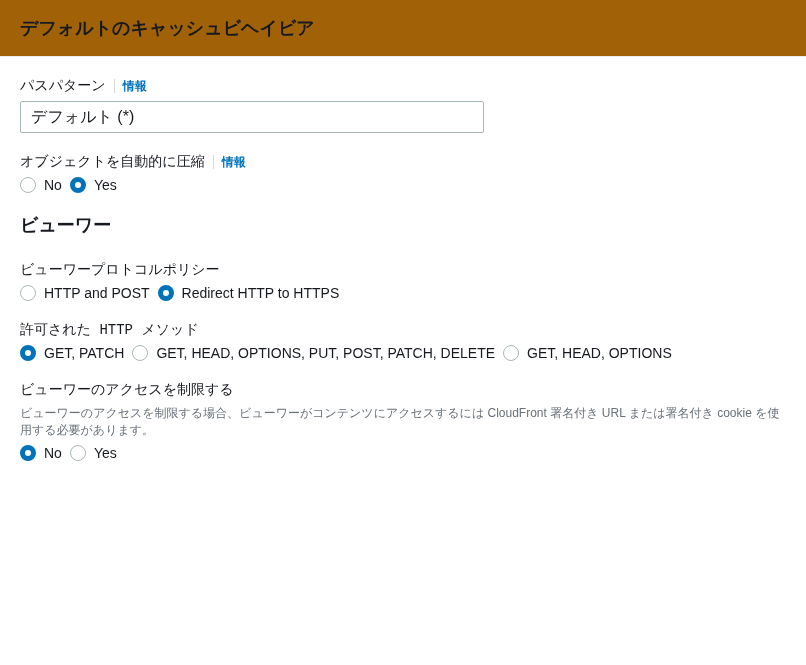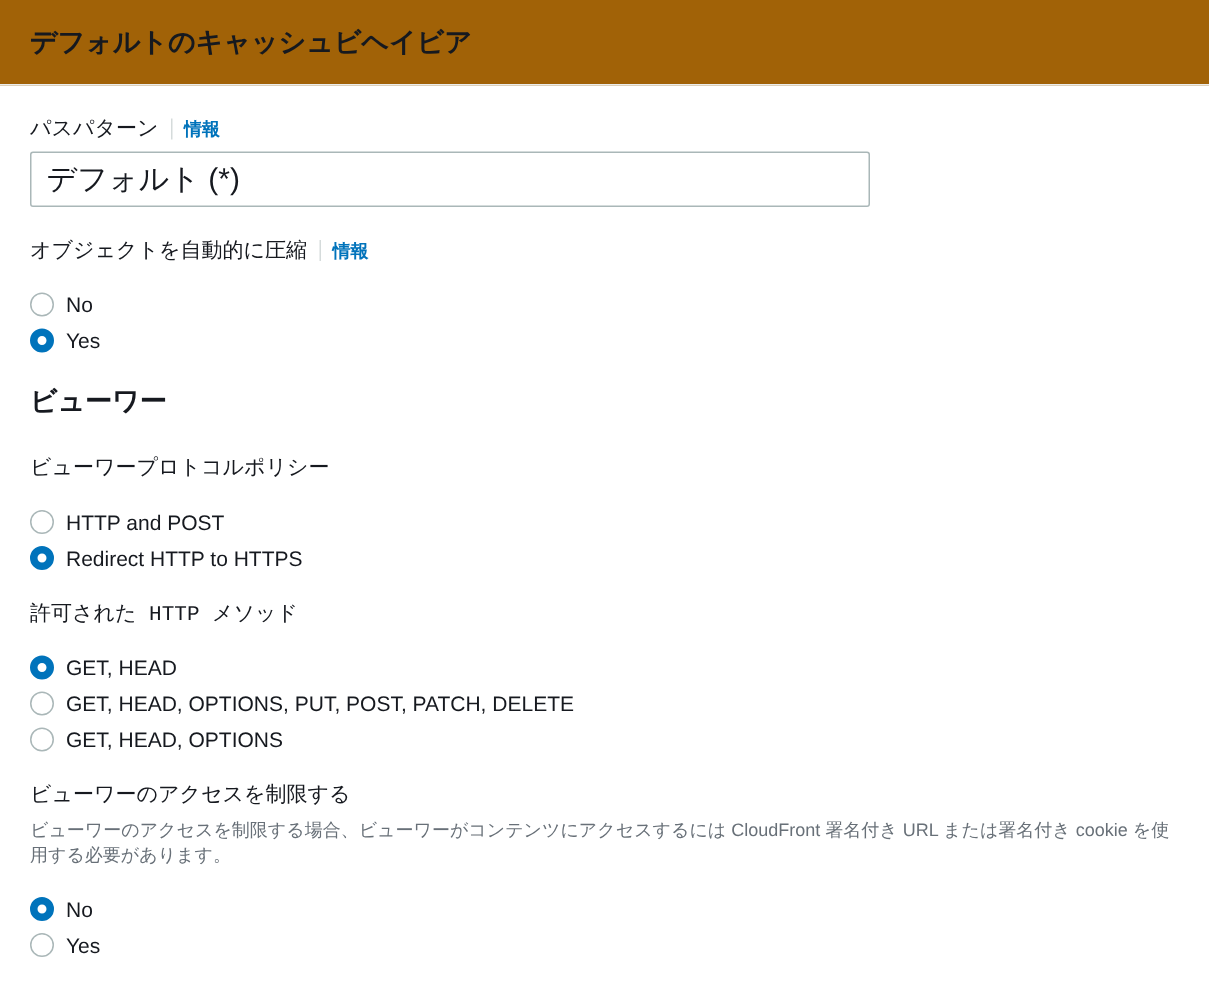--- a/index.html
+++ b/index.html
@@ -43,33 +43,33 @@
       height: 14px;
       background: #d5dbdb;
     }
     .info-link {
       color: #0073bb;
       font-size: 12px;
       font-weight: 700;
       cursor: pointer;
     }
     .text-input {
-      width: 560px;
+      width: 464px;
       padding: 6px 10px;
       border: 1px solid #aab7b8;
       border-radius: 2px;
-      font-size: 20px;
+      font-size: 16px;
       color: #16191f;
       background: #ffffff;
     }
     .radio-group {
       display: flex;
-      flex-direction: column;
+      flex-direction: row;
       gap: 8px;
-      margin-top: 19px;
+      margin-top: 6px;
     }
     .radio-item {
       display: flex;
       align-items: center;
       gap: 8px;
       cursor: pointer;
     }
     .radio {
       width: 16px;
       height: 16px;
@@ -155,21 +155,21 @@
     </div>
   </div>
 
   <div class="field">
     <div class="field-label-row">
       <span class="field-label">許可された HTTP メソッド</span>
     </div>
     <div class="radio-group">
       <label class="radio-item">
         <span class="radio selected"></span>
-        <span class="radio-label">GET, HEAD</span>
+        <span class="radio-label">GET, PATCH</span>
       </label>
       <label class="radio-item">
         <span class="radio"></span>
         <span class="radio-label">GET, HEAD, OPTIONS, PUT, POST, PATCH, DELETE</span>
       </label>
       <label class="radio-item">
         <span class="radio"></span>
         <span class="radio-label">GET, HEAD, OPTIONS</span>
       </label>
     </div>

